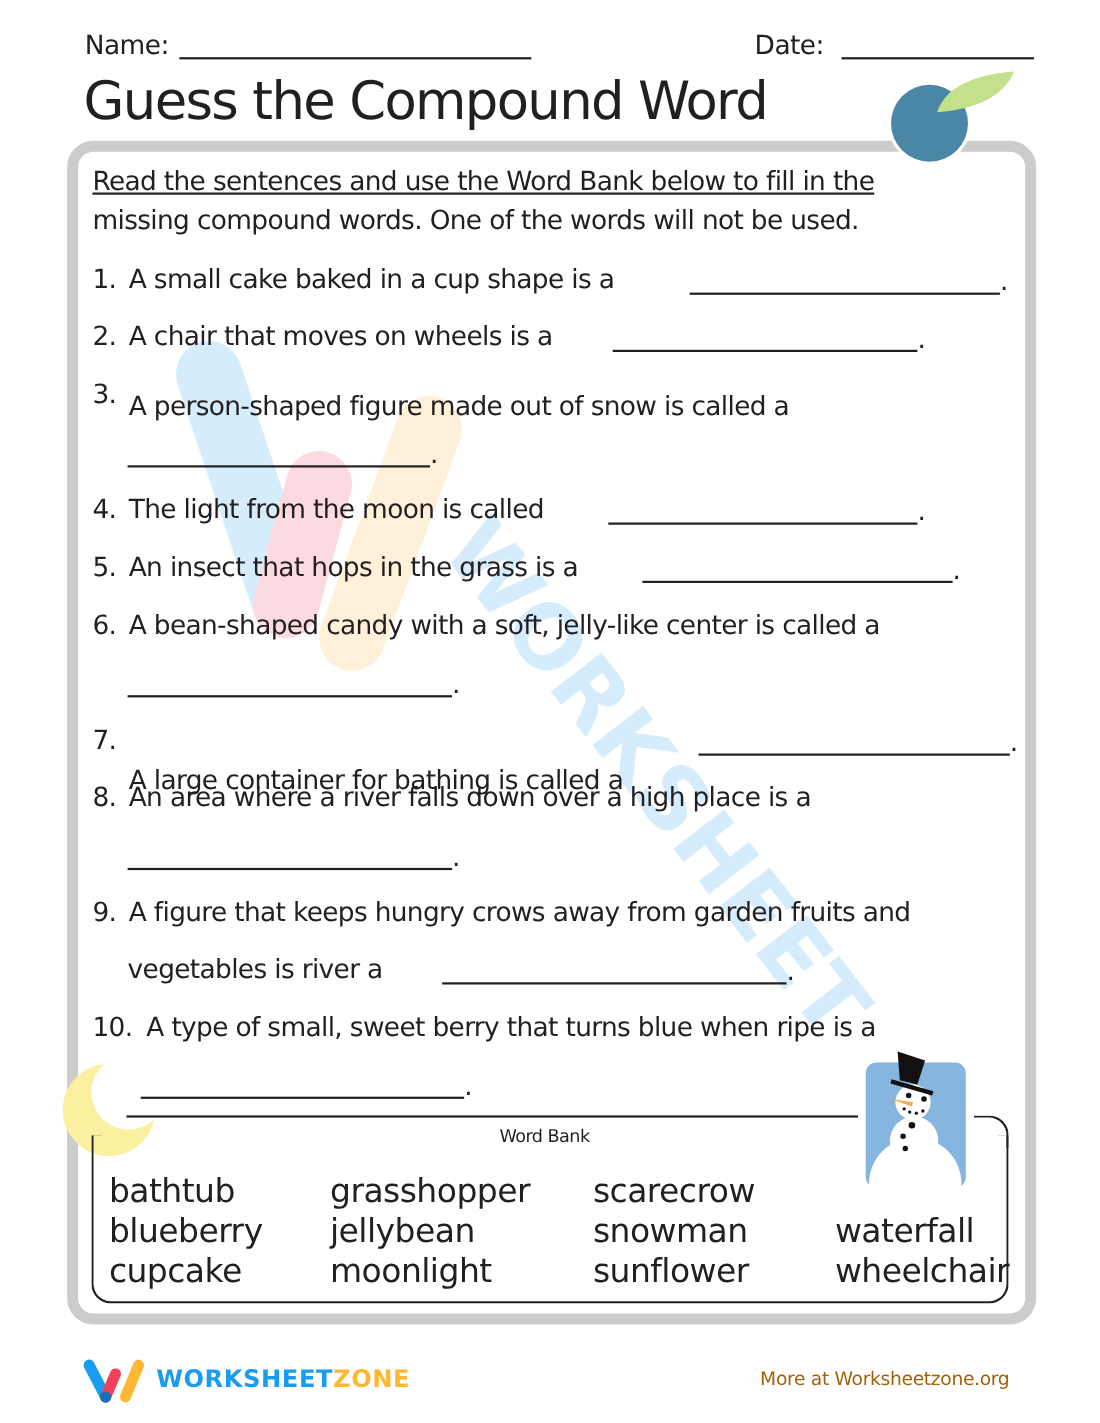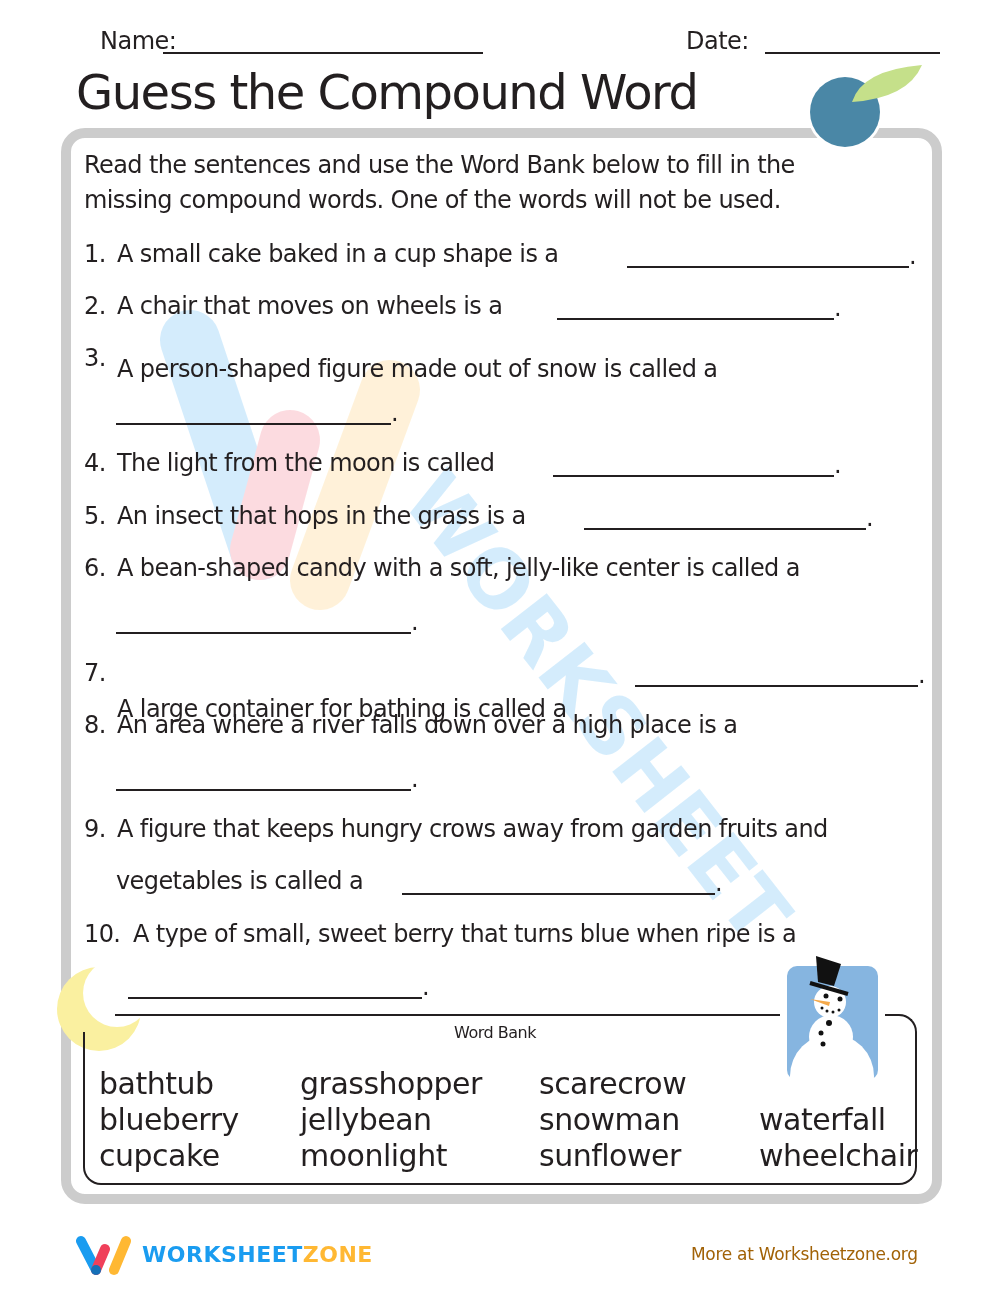--- a/index.html
+++ b/index.html
@@ -28,21 +28,21 @@
   .wb-box { border: 2px solid #231f20; border-top: none; border-radius: 0 0 18px 18px; }
   .wb-corner { border-top: 2px solid #231f20; border-right: 2px solid #231f20; border-top-right-radius: 18px; }
   .wb-word { font-size: 30px; letter-spacing: -0.5px; color: #231f20; white-space: nowrap; }
 
   .footer-brand { font-family: "DejaVu Sans", sans-serif; font-size: 22px; font-weight: bold; letter-spacing: 0.5px; white-space: nowrap; }
   .footer-more { font-size: 17px; color: #a16207; white-space: nowrap; letter-spacing: -0.3px; }
 </style>
 </head>
 <body>
 
-<div class="abs hdr-label" style="left:77px; top:27px;margin-left:23px;">Name:</div>
+<div class="abs hdr-label" style="left:77px; top:27px;">Name:</div>
 <div class="abs hdr-line" style="left:163px; top:52px; width:320px;"></div>
 <div class="abs hdr-label" style="left:686px; top:27px;">Date:</div>
 <div class="abs hdr-line" style="left:765px; top:52px; width:175px;"></div>
 
 <div class="abs title" style="left:76px; top:64px;">Guess the Compound Word</div>
 
 <div class="abs frame"></div>
 
 <svg class="abs" style="left:800px; top:60px;" width="130" height="90">
   <circle cx="45" cy="52" r="38" fill="#ffffff"></circle>
@@ -50,21 +50,21 @@
   <path d="M 52 42 Q 62 10 122 5 Q 108 38 52 42 Z" fill="#c5e08a"></path>
 </svg>
 
 <svg class="abs wm" style="left:150px; top:300px;" width="720" height="700">
   <line x1="40" y1="40" x2="110" y2="250" stroke="#1a9cf0" stroke-width="60" stroke-linecap="round"></line>
   <line x1="140" y1="140" x2="110" y2="250" stroke="#f0405a" stroke-width="60" stroke-linecap="round"></line>
   <line x1="240" y1="90" x2="170" y2="280" stroke="#ffb833" stroke-width="60" stroke-linecap="round"></line>
   <text x="250" y="200" transform="rotate(52 250 200)" font-family="DejaVu Sans, sans-serif" font-weight="bold" font-size="80" fill="#1a9cf0">WORKSHEET</text>
 </svg>
 
-<div class="abs text" style="left:84px; top:151px;">Read the sentences and use the Word Bank below to fill in the</div>
+<div class="abs text" style="left:84px; top:151px;text-decoration:underline;">Read the sentences and use the Word Bank below to fill in the</div>
 <div class="abs text" style="left:84px; top:186px;">missing compound words.  One of the words will not be used.</div>
 
 <div class="abs text" style="left:84px; top:240px;">1.</div>
 <div class="abs text" style="left:117px; top:240px;">A small cake baked in a cup shape is a</div>
 <div class="abs blank" style="left:627px; top:266px; width:282px;"></div>
 <div class="abs dot" style="left:909px; top:242px;">.</div>
 
 <div class="abs text" style="left:84px; top:292px;">2.</div>
 <div class="abs text" style="left:117px; top:292px;">A chair that moves on wheels is a</div>
 <div class="abs blank" style="left:557px; top:318px; width:277px;"></div>
@@ -95,21 +95,21 @@
 <div class="abs blank" style="left:635px; top:685px; width:283px;"></div>
 <div class="abs dot" style="left:918px; top:661px;">.</div>
 
 <div class="abs text" style="left:84px; top:711px;">8.</div>
 <div class="abs text" style="left:117px; top:711px;">An area where a river falls down over a high place is a</div>
 <div class="abs blank" style="left:116px; top:789px; width:295px;"></div>
 <div class="abs dot" style="left:411px; top:765px;">.</div>
 
 <div class="abs text" style="left:84px; top:815px;">9.</div>
 <div class="abs text" style="left:117px; top:815px;text-align:center;">A figure that keeps hungry crows away from garden fruits and</div>
-<div class="abs text" style="left:116px; top:867px;">vegetables is called a</div>
+<div class="abs text" style="left:116px; top:867px;">vegetables is river a</div>
 <div class="abs blank" style="left:402px; top:893px; width:313px;"></div>
 <div class="abs dot" style="left:715px; top:869px;">.</div>
 
 <div class="abs text" style="left:84px; top:920px;">10.</div>
 <div class="abs text" style="left:133px; top:920px;">A type of small, sweet berry that turns blue when ripe is a</div>
 <div class="abs blank" style="left:128px; top:997px; width:294px;"></div>
 <div class="abs dot" style="left:422px; top:973px;">.</div>
 
 <svg class="abs" style="left:55px; top:963px;" width="90" height="90">
   <defs>

